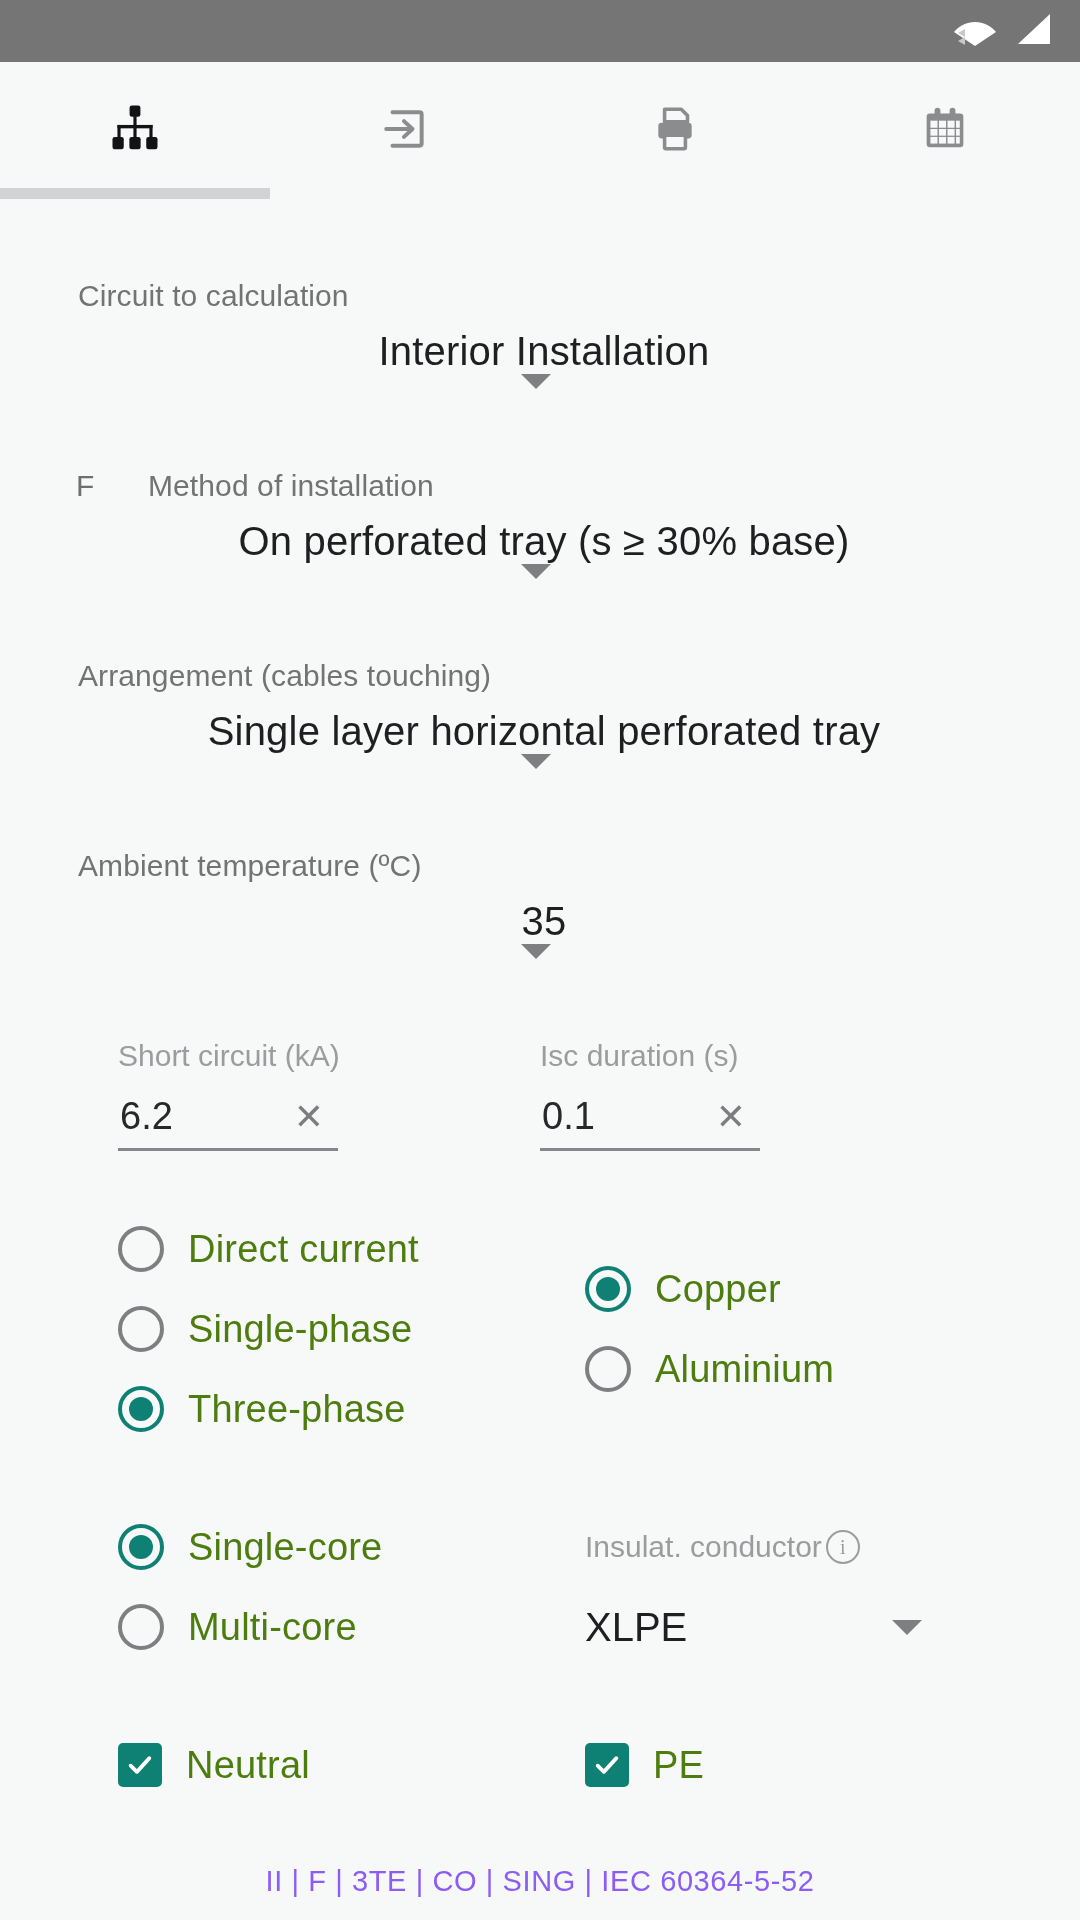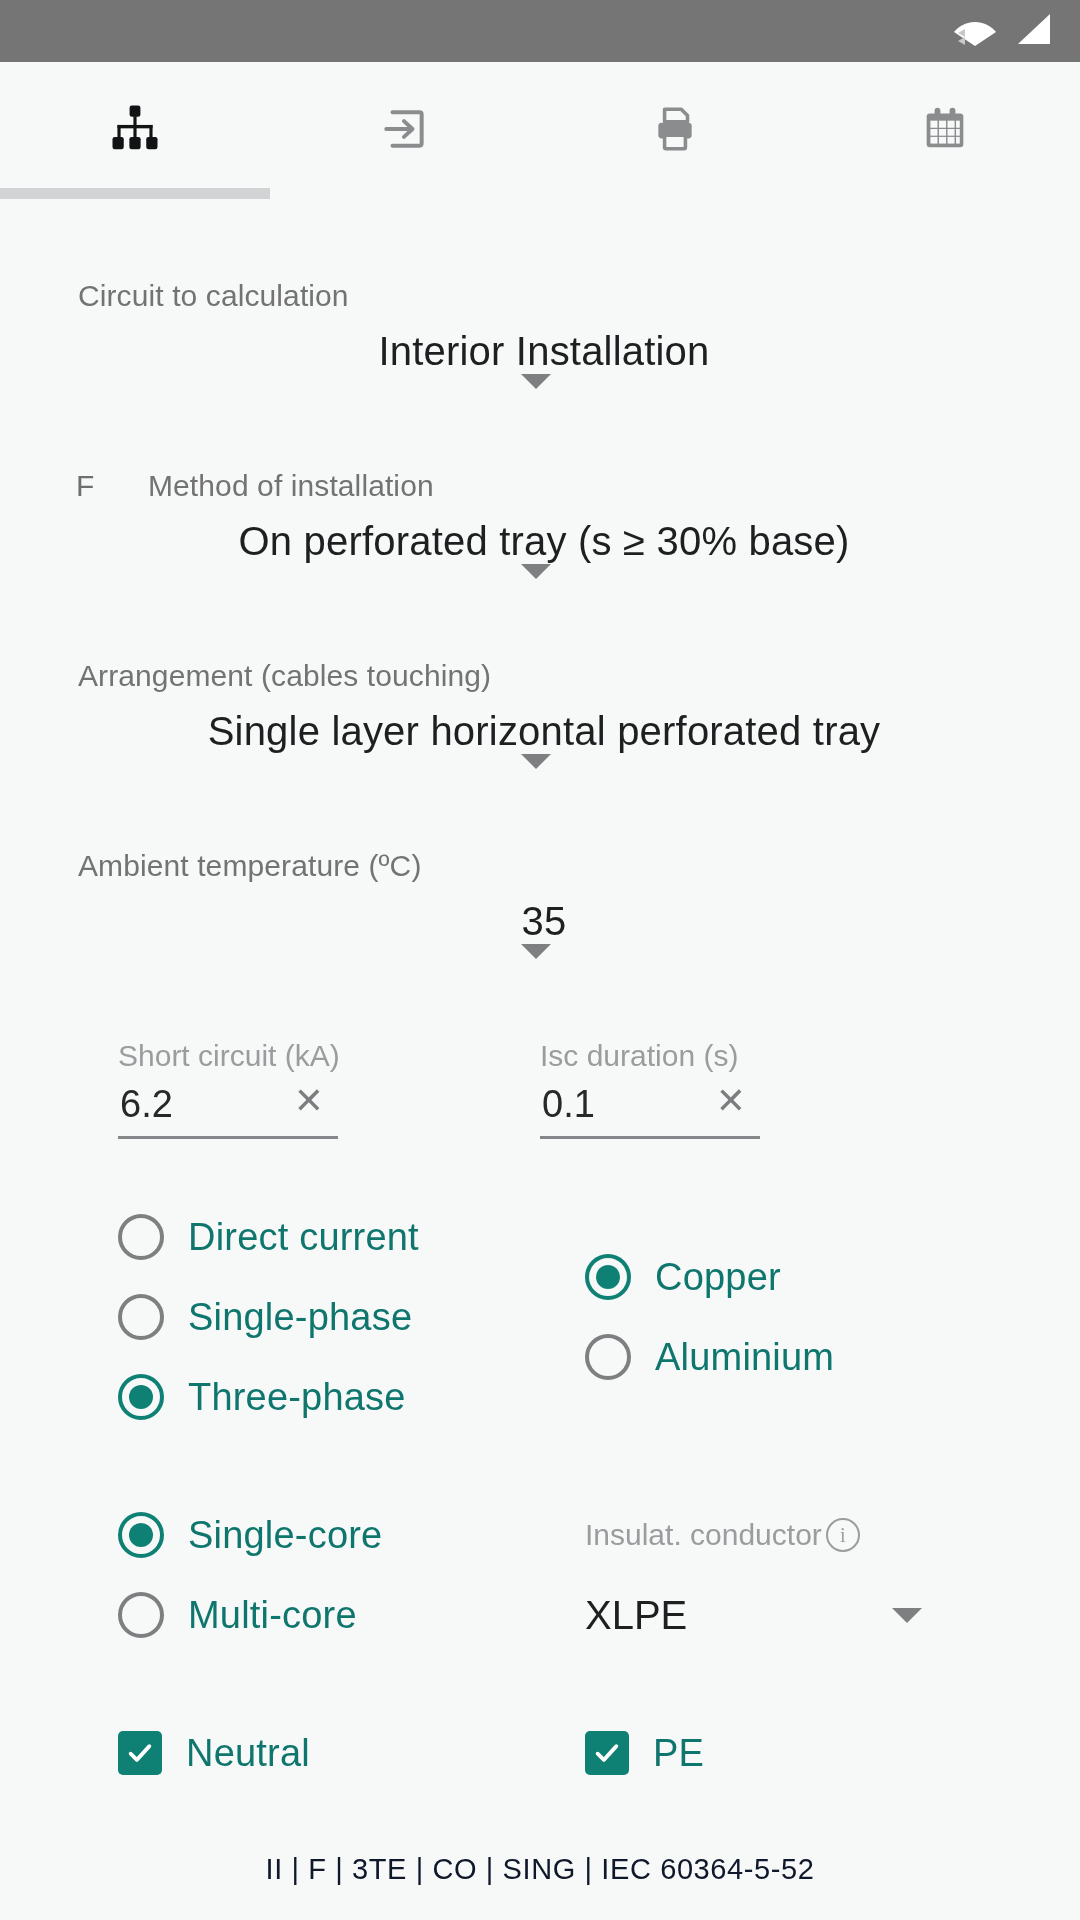--- a/index.html
+++ b/index.html
@@ -112,25 +112,25 @@
     display: flex;
     padding: 0 118px 0 118px;
     box-sizing: border-box;
   }
   .two-col > * { flex: 1 1 0; }
   .num-label {
     font-size: 30px;
     color: #9a9c9e;
   }
   .num-input-wrap {
-    margin-top: 10px;
+    margin-top: 22px;
     width: 220px;
     border-bottom: 3px solid #85878a;
     display: flex;
-    align-items: flex-start;
+    align-items: center;
     justify-content: space-between;
     padding: 0 14px 10px 2px;
     box-sizing: border-box;
   }
   .num-value {
     font-size: 38px;
     color: #26282a;
   }
   .clear-x {
     font-size: 36px;
@@ -170,21 +170,21 @@
   }
   .radio.on::after {
     content: "";
     width: 24px;
     height: 24px;
     border-radius: 50%;
     background: #0e8074;
   }
   .opt-label {
     font-size: 38px;
-    color: #0f766e;
+    color: #4d7c0f;
     margin-left: 24px;
     letter-spacing: .2px;
   }
 
   .checkbox {
     width: 44px;
     height: 44px;
     border-radius: 5px;
     background: #0e8074;
     flex: 0 0 44px;
@@ -224,21 +224,21 @@
     cursor: pointer;
   }
   .insul-value {
     font-size: 40px;
     color: #1d1f20;
   }
 
   .footer {
     text-align: center;
     font-size: 29px;
-    color: #0f172a;
+    color: #8b5cf6;
     letter-spacing: .6px;
     margin-top: 60px;
   }
 </style>
 </head>
 <body>
 
 <div class="status-bar">
   <div class="status-icons">
     <span>

